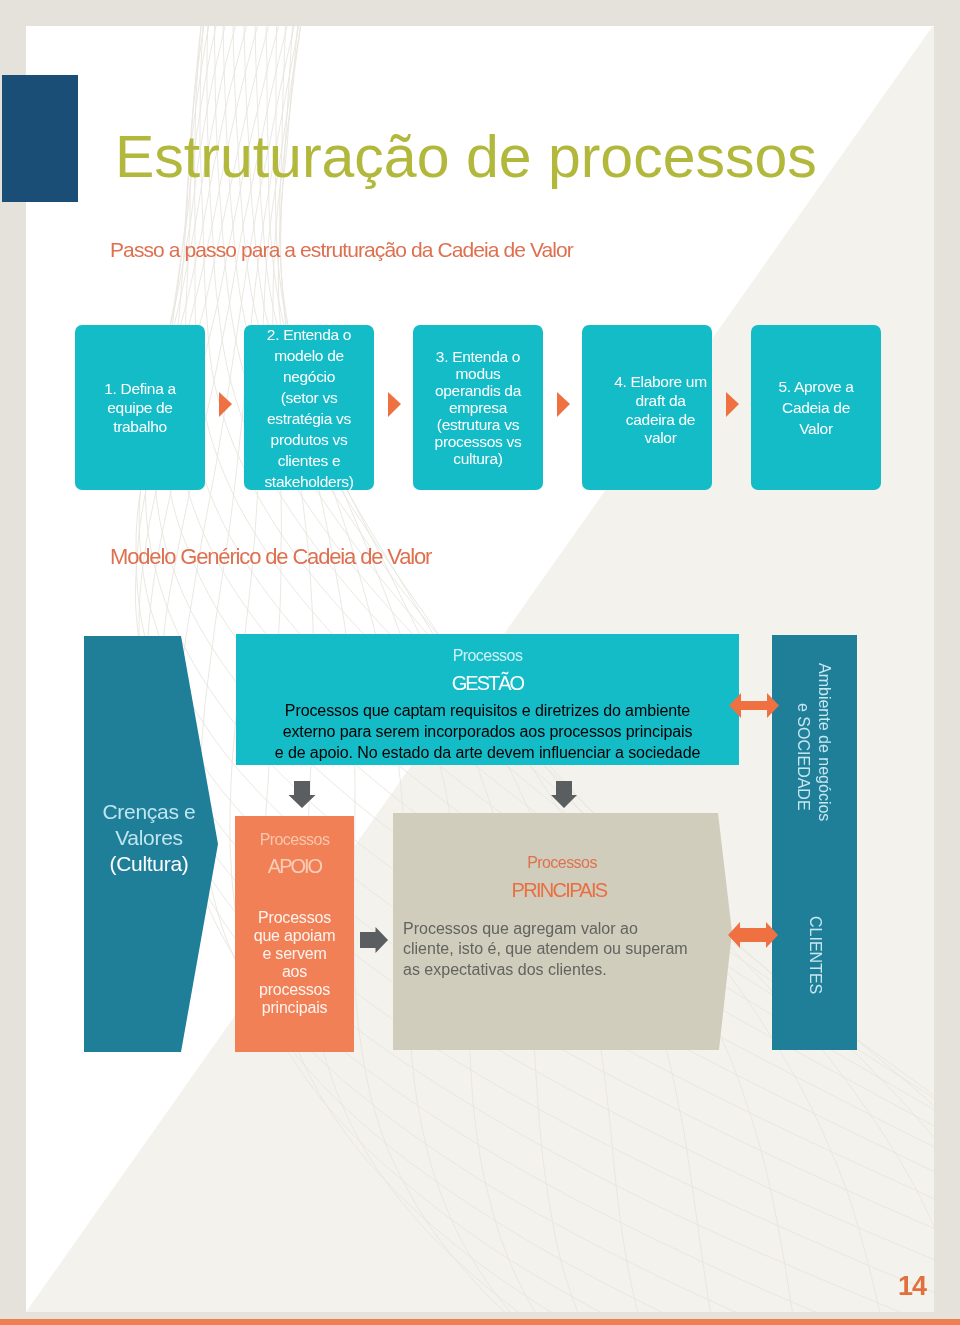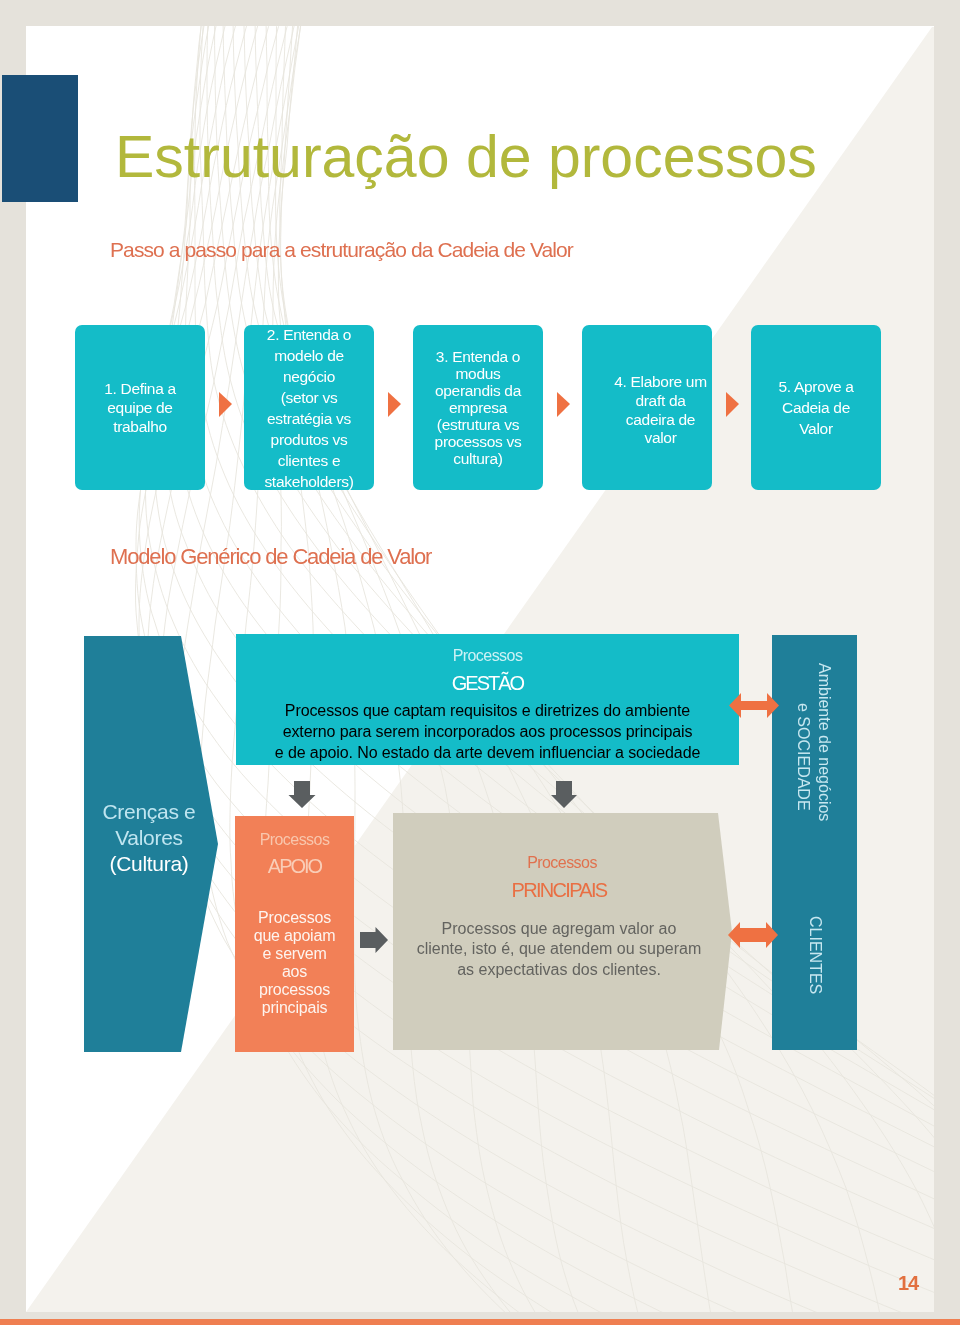--- a/index.html
+++ b/index.html
@@ -19,21 +19,21 @@
 .pbox{position:absolute;top:299px;width:130px;height:165px;background:#14bcc8;border-radius:7px;
       display:flex;align-items:center;justify-content:center;color:#ffffff;text-align:center;
       font-size:15.5px;line-height:19px;padding:0 5px;box-sizing:border-box;letter-spacing:-0.3px;}
 .pbox.n2{line-height:21px;}
 .pbox.n3{line-height:17px;}
 .pbox.n4{line-height:18.6px;padding-top:6px;padding-left:32px;}
 .pbox.n5{line-height:21px;}
 .ptri{position:absolute;top:366px;width:0;height:0;border-left:13px solid #ef7142;
       border-top:12px solid transparent;border-bottom:13px solid transparent;}
 
-.pagenum{position:absolute;left:872px;top:1247px;color:#e2703f;font-size:20px;font-weight:bold;line-height:1;letter-spacing:-1px;}
+.pagenum{position:absolute;left:872px;top:1247px;color:#e2703f;font-size:27px;font-weight:bold;line-height:1;letter-spacing:-1px;}
 
 
 .vc{position:absolute;left:0;top:0;width:908px;height:1286px;}
 .culture{position:absolute;left:58px;top:610px;width:134px;height:416px;
   background:#1f7f99;clip-path:polygon(0 0,97px 0,134px 208px,97px 416px,0 416px);}
 .culture-txt{position:absolute;left:75px;top:773px;width:96px;text-align:center;
   color:#bfe5f0;font-size:21px;letter-spacing:-0.3px;line-height:26px;}
 .culture-txt b{color:#ffffff;font-weight:400;}
 
 .gestao{position:absolute;left:210px;top:608px;width:503px;height:131px;background:#14bcc8;}
@@ -44,21 +44,21 @@
 .apoio{position:absolute;left:209px;top:790px;width:119px;height:236px;background:#f28057;}
 .apoio .kick{position:absolute;left:0;top:16px;width:119px;text-align:center;color:#f8c6ad;font-size:16px;letter-spacing:-0.55px;line-height:1;}
 .apoio .nm{position:absolute;left:0;top:40px;width:119px;text-align:center;color:#f9cdb7;font-size:20px;letter-spacing:-2px;line-height:1;}
 .apoio .bd{position:absolute;left:0;top:93px;width:119px;text-align:center;color:#fdf4ef;font-size:16px;letter-spacing:-0.2px;line-height:18px;}
 
 .princ{position:absolute;left:367px;top:787px;width:339px;height:237px;background:#d0cdbd;
   clip-path:polygon(0 0,325px 0,339px 119px,326px 237px,0 237px);}
 .princ-txt{position:absolute;left:377px;top:787px;width:312px;}
 .princ-txt .kick{position:absolute;left:3px;top:42px;width:312px;text-align:center;color:#e0714e;font-size:16px;letter-spacing:-0.55px;line-height:1;}
 .princ-txt .nm{position:absolute;left:0;top:67px;width:312px;text-align:center;color:#e96f43;font-size:20px;letter-spacing:-1.7px;line-height:1;}
-.princ-txt .bd{position:absolute;left:0;top:106px;width:312px;text-align:center;color:#63635f;font-size:16px;letter-spacing:0px;line-height:20.3px;}
+.princ-txt .bd{position:absolute;left:0;top:106px;width:312px;color:#63635f;font-size:16px;letter-spacing:0px;line-height:20.3px;}
 
 .rbar{position:absolute;left:746px;top:609px;width:85px;height:415px;background:#1f7f99;}
 .rbar-labels{position:absolute;left:0;top:0;width:908px;height:1286px;}
 .rbar-labels span{position:absolute;color:#c7e7f0;font-size:16px;white-space:nowrap;
   transform-origin:0 0;transform:rotate(90deg);line-height:1;}
 </style>
 </head>
 <body>
 
 <div id="page">

